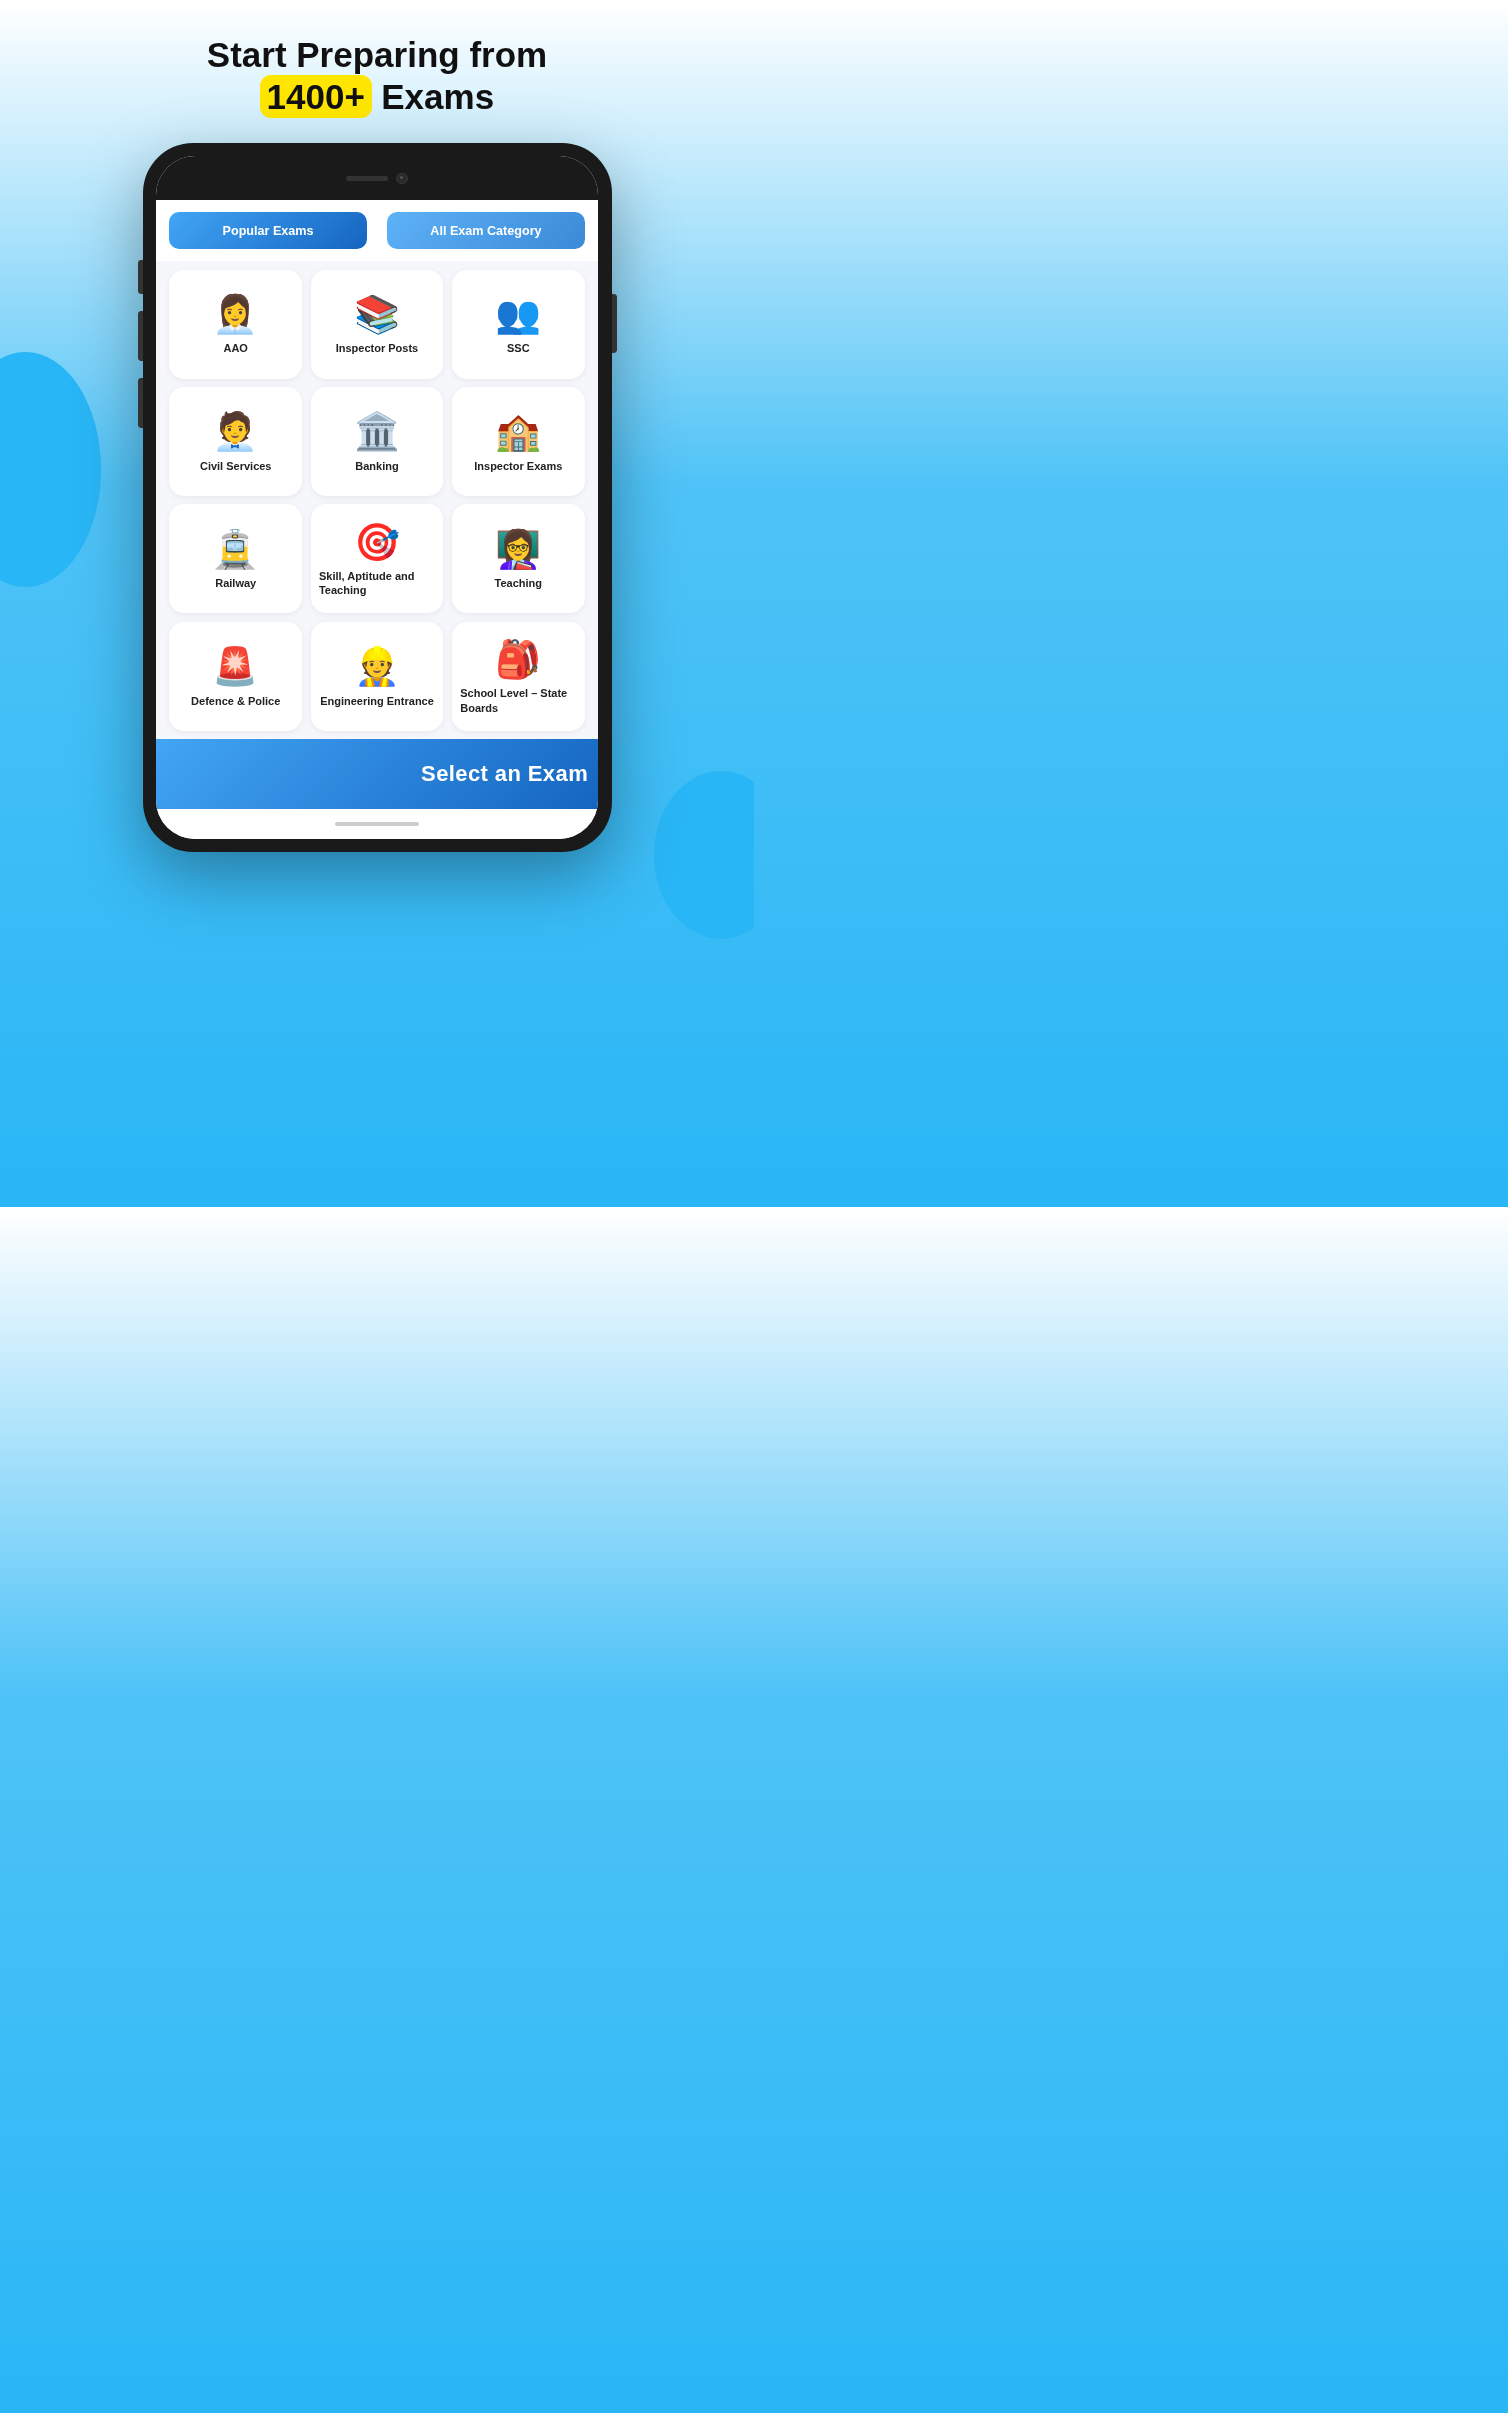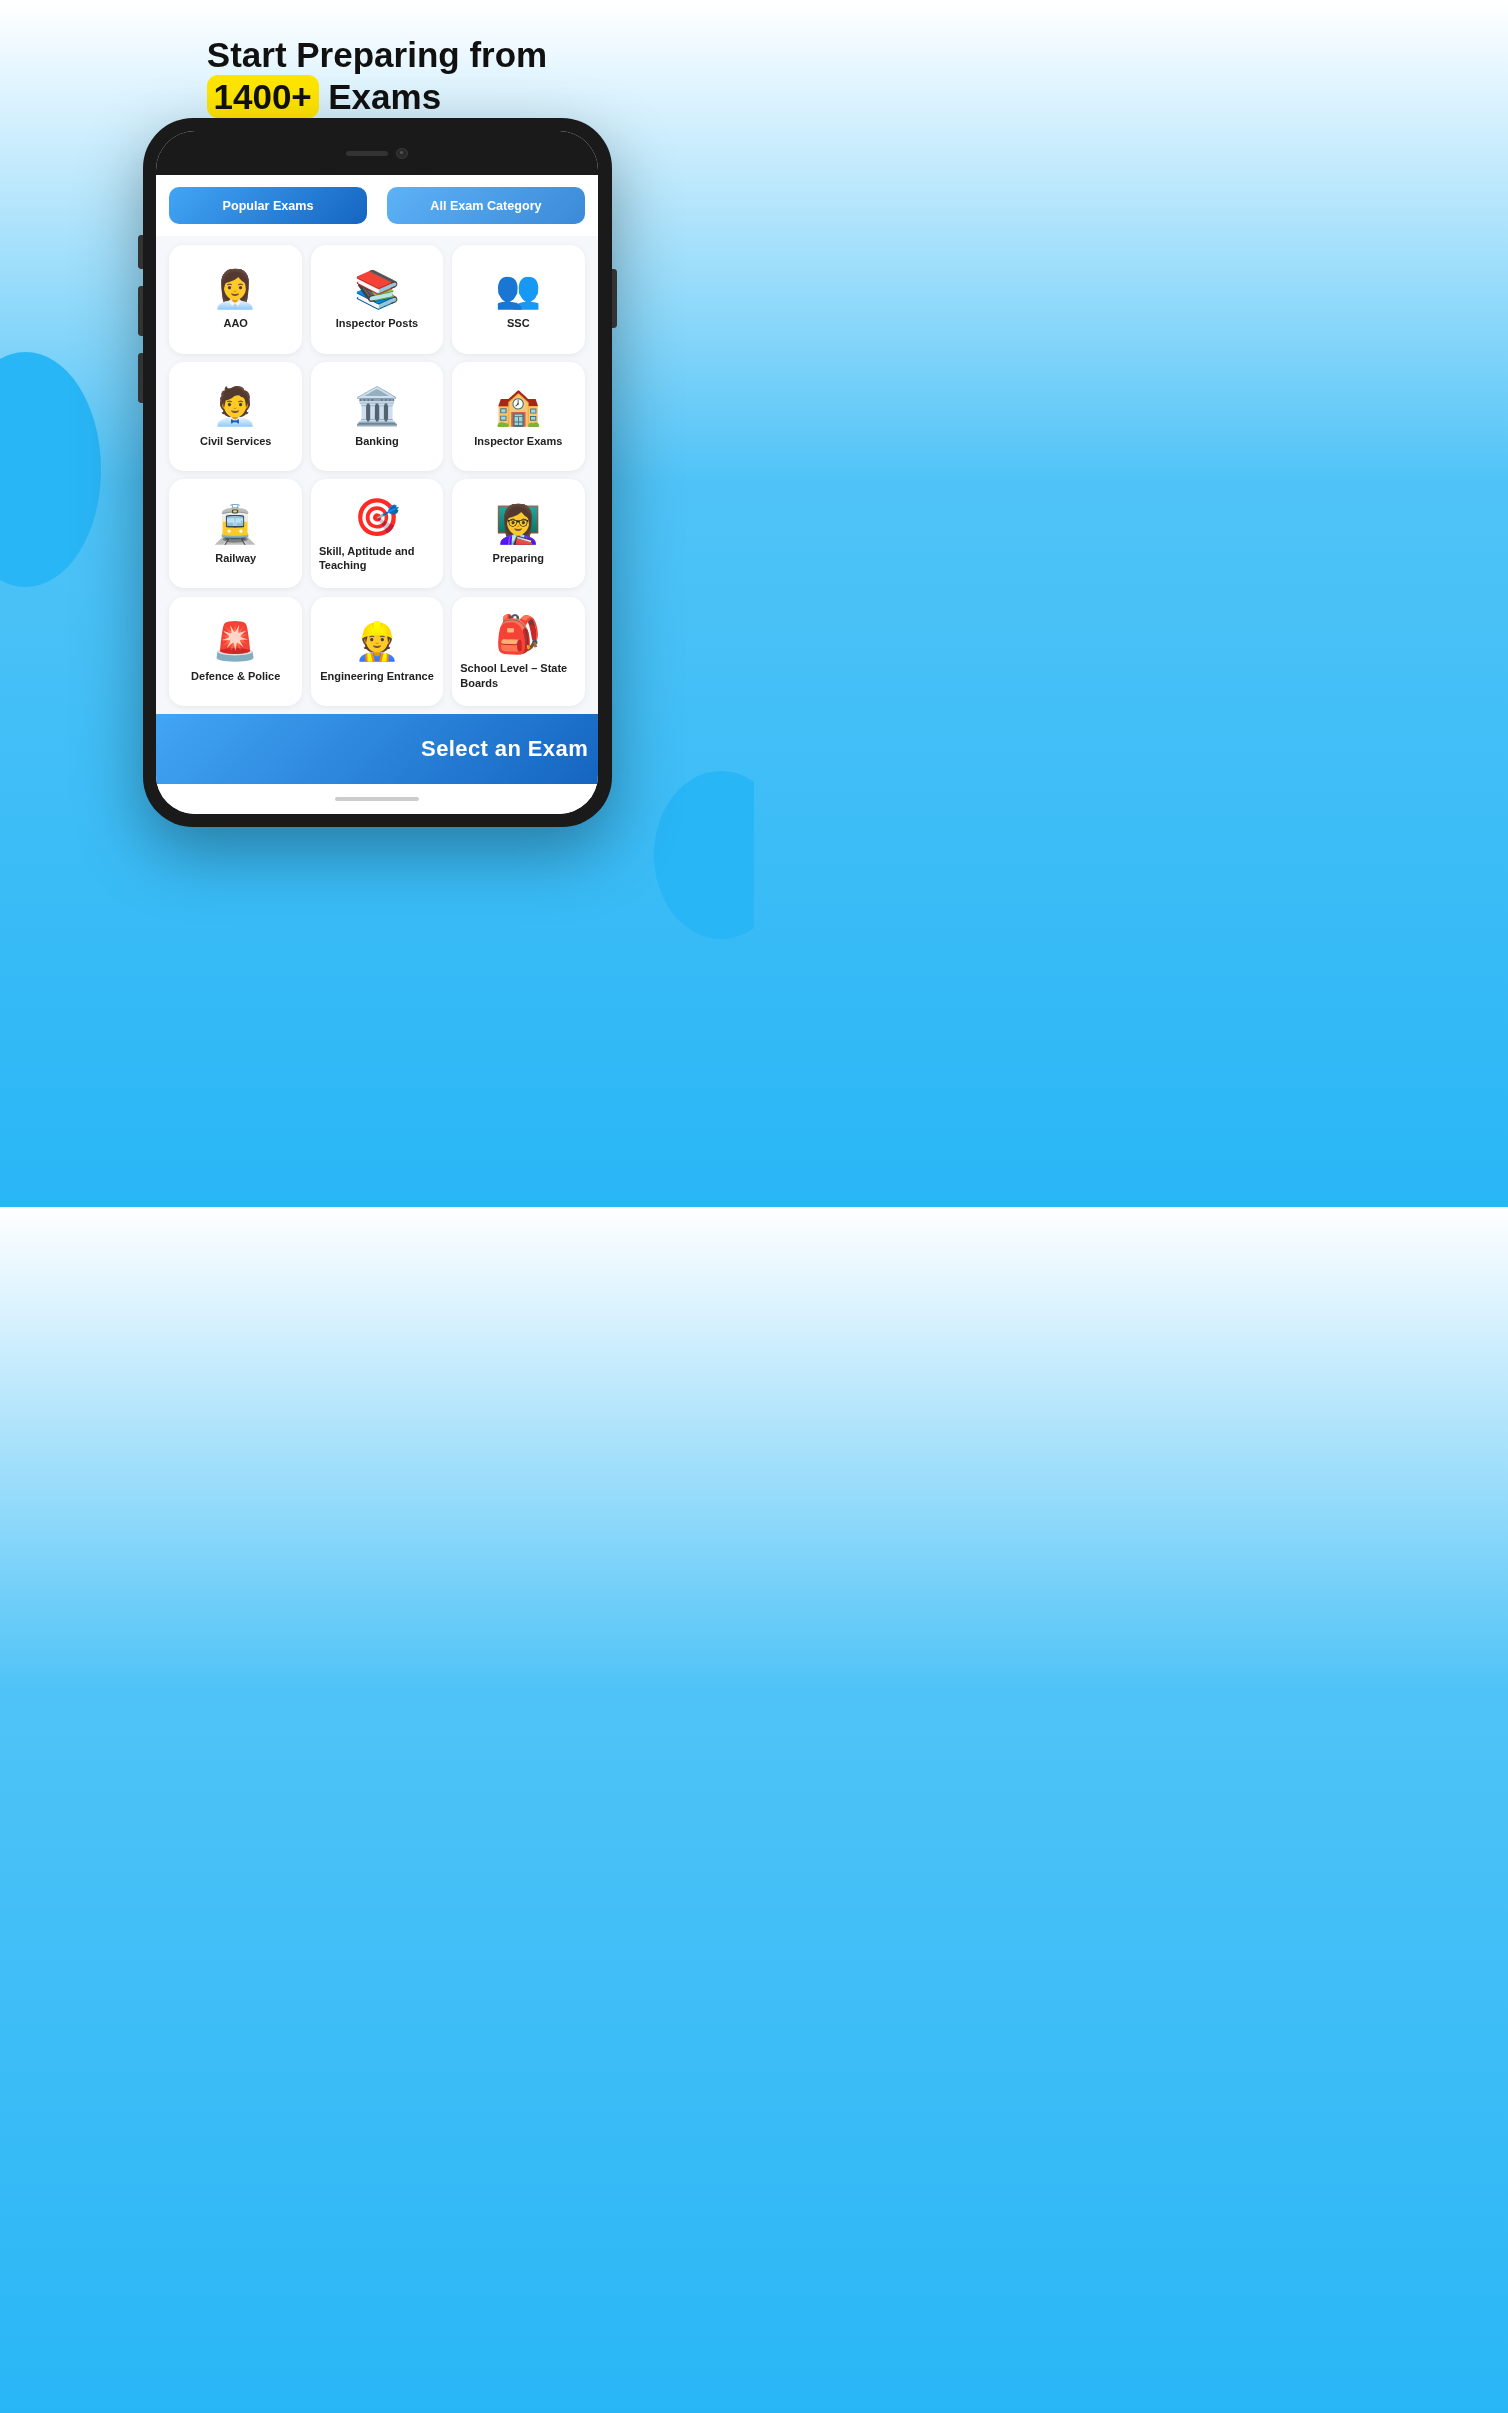--- a/index.html
+++ b/index.html
@@ -33,20 +33,22 @@
       right: -34px;
       bottom: 268px;
       width: 134px;
       height: 168px;
       background: #29b6f6;
       border-radius: 50%;
       z-index: 0;
     }
 
     .header {
+      text-align: center;
+      margin-bottom: 25px;
       z-index: 1;
     }
 
     .header-title {
       font-size: 35px;
       font-weight: 900;
       color: #111;
       line-height: 1.2;
     }
 
@@ -326,21 +328,21 @@
         <div class="exam-card">
           <div class="exam-icon">🚊</div>
           <div class="exam-label">Railway</div>
         </div>
         <div class="exam-card">
           <div class="exam-icon">🎯</div>
           <div class="exam-label">Skill, Aptitude and Teaching</div>
         </div>
         <div class="exam-card">
           <div class="exam-icon">👩‍🏫</div>
-          <div class="exam-label">Preparing</div>
+          <div class="exam-label">Teaching</div>
         </div>
         <div class="exam-card">
           <div class="exam-icon">🚨</div>
           <div class="exam-label">Defence &amp; Police</div>
         </div>
         <div class="exam-card">
           <div class="exam-icon">👷</div>
           <div class="exam-label">Engineering Entrance</div>
         </div>
         <div class="exam-card">

